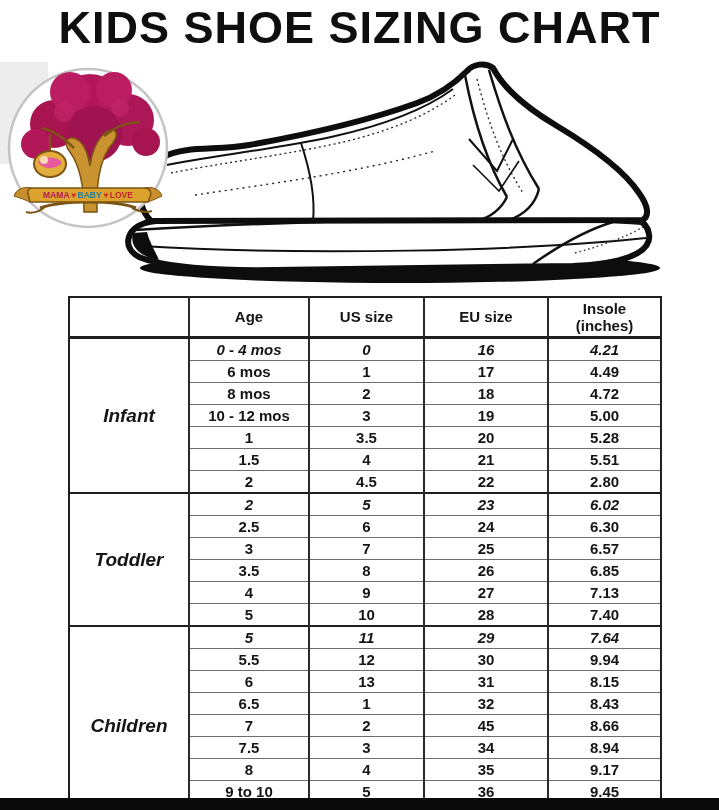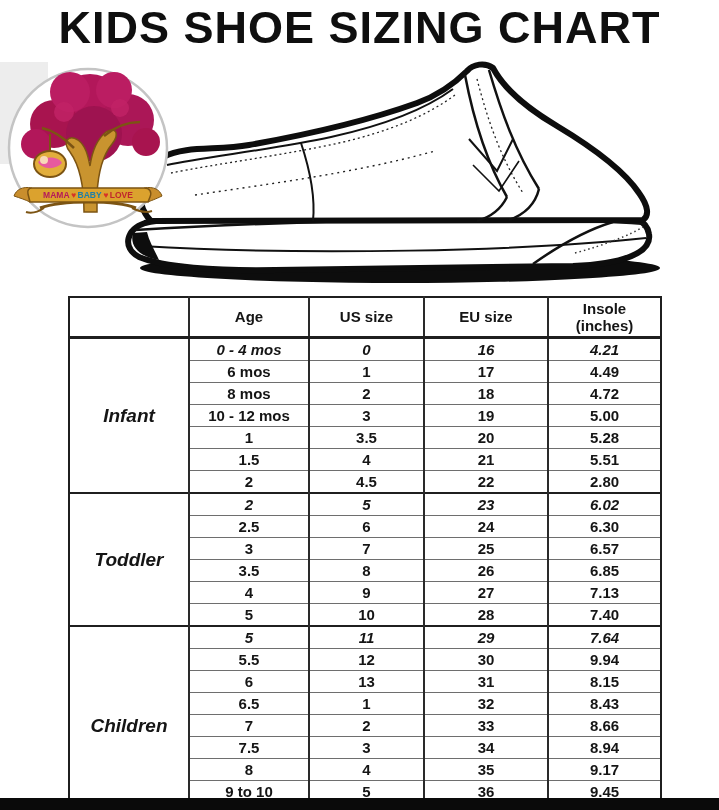--- a/index.html
+++ b/index.html
@@ -241,21 +241,21 @@
         </tr>
         <tr class="sub">
           <td class="c1">6.5</td>
           <td class="c2">1</td>
           <td class="c3">32</td>
           <td class="c4">8.43</td>
         </tr>
         <tr class="sub">
           <td class="c1">7</td>
           <td class="c2">2</td>
-          <td class="c3">33</td>
+          <td class="c3">45</td>
           <td class="c4">8.66</td>
         </tr>
         <tr class="sub">
           <td class="c1">7.5</td>
           <td class="c2">3</td>
           <td class="c3">34</td>
           <td class="c4">8.94</td>
         </tr>
         <tr class="sub">
           <td class="c1">8</td>

